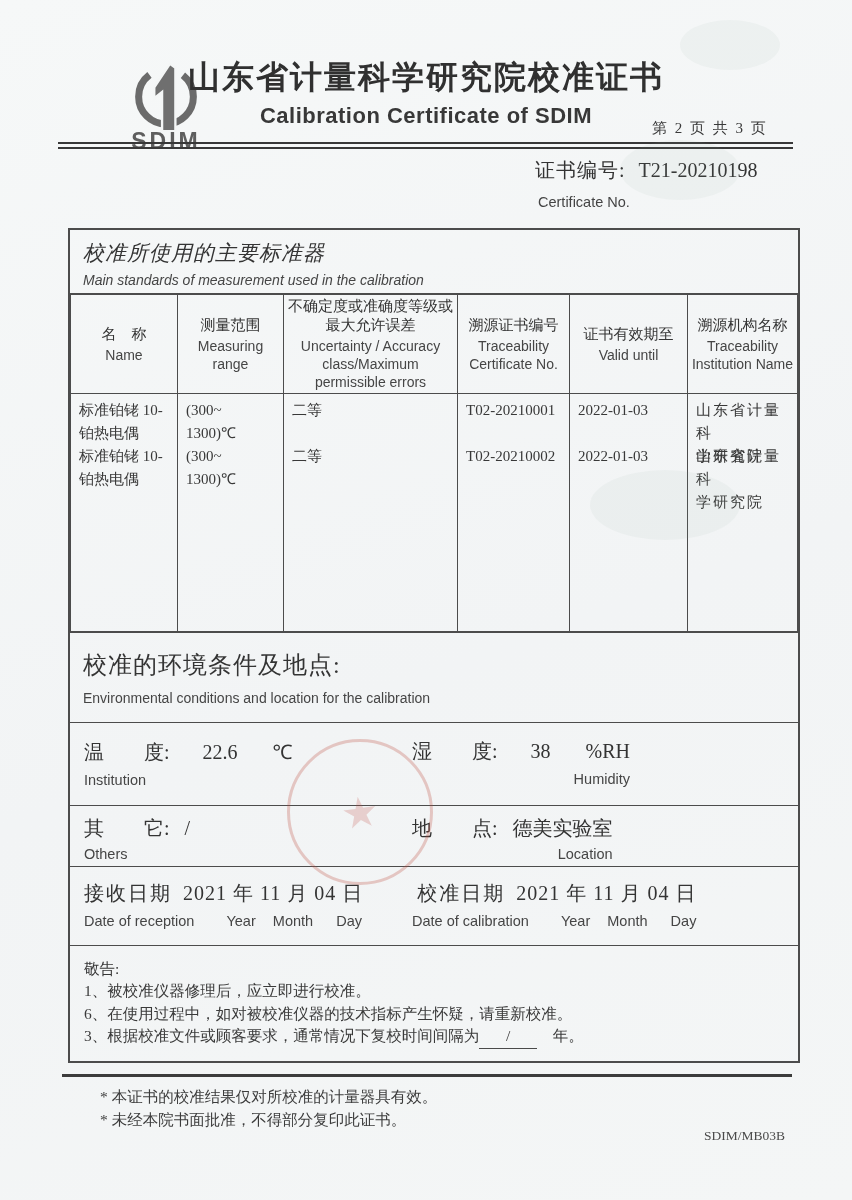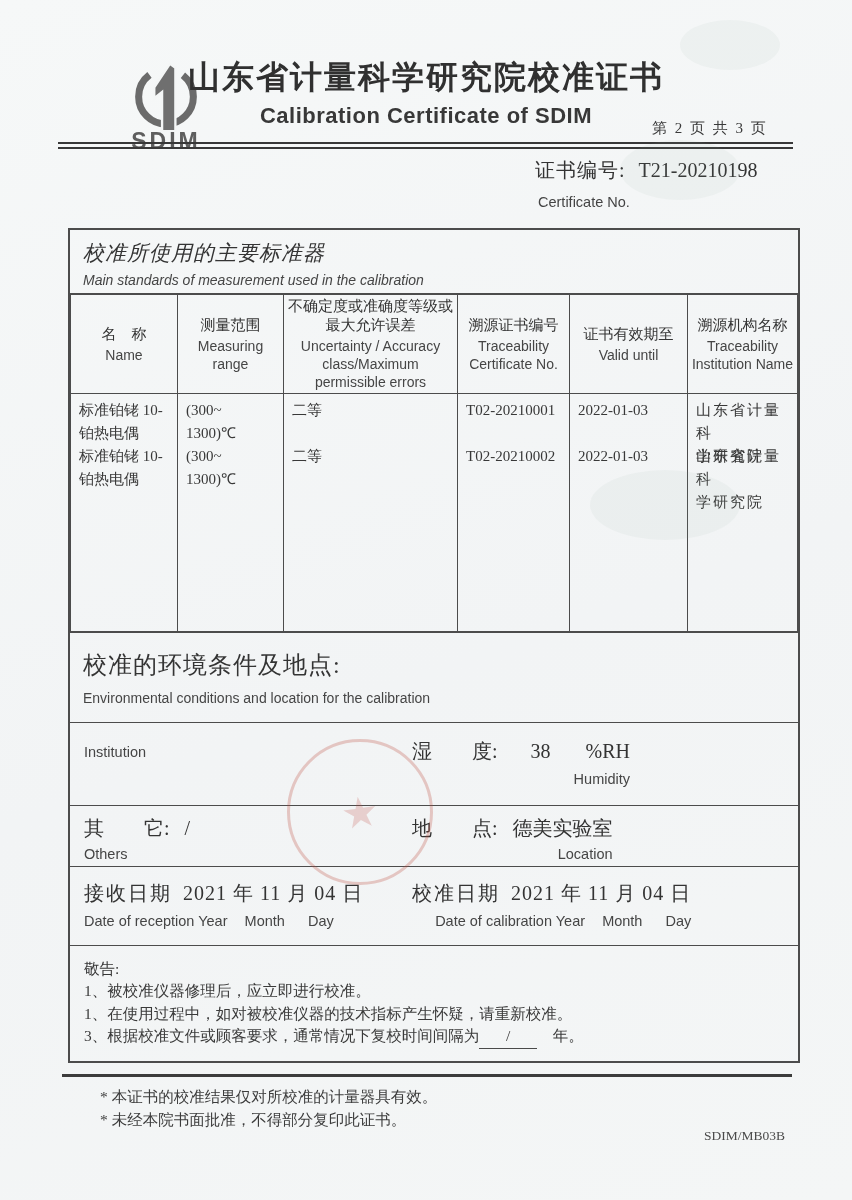--- a/index.html
+++ b/index.html
@@ -74,21 +74,21 @@
   .line-cn { font-size:20px; color:#333; }
   .line-cn .v  { margin-left:28px; }
   .line-cn .u  { margin-left:30px; }
   .line-cn .v-tight { margin-left:10px; }
   .line-en { font-family:"Liberation Sans", sans-serif; font-size:14.5px; color:#454545; margin-top:6px; }
   .pos-t15 { top:15px; }
 
   .date-cn { font-size:20px; color:#333; letter-spacing:2px; }
   .date-cn .d { margin-left:4px; letter-spacing:1px; }
   .date-en { font-family:"Liberation Sans", sans-serif; font-size:14.5px; color:#454545; margin-top:6px; }
-  .date-en .u1 { } .date-en .u2 { margin-left:13px; } .date-en .u3 { margin-left:19px; }
+  .date-en .u1 { margin-left:28px; } .date-en .u2 { margin-left:13px; } .date-en .u3 { margin-left:19px; }
 
   
   .sec-notice { height:120px; padding:13px 0 0 14px; flex:1; }
   .notice-title { font-size:15.5px; color:#363636; }
   .notice-item  { font-size:15.5px; line-height:22.5px; color:#3a3a3a; }
   .uline { display:inline-block; width:58px; border-bottom:1.2px solid #4a4a4a; text-align:center; }
 
   
   .footer-rule { position:absolute; left:62px; top:1074px; width:730px; height:3px; background:#3c3c3c; }
   .footnotes { position:absolute; left:100px; top:1085px; font-size:15.5px; line-height:23px; color:#3c3c3c; }
@@ -230,20 +230,25 @@
       </table>
     </div>
 
     <div class="sec sec-env-title">
       <div class="big-label" style="font-size:24px">校准的环境条件及地点:</div>
       <div class="en-label" style="margin-top:9px">Environmental conditions and location for the calibration</div>
     </div>
 
     <div class="sec sec-temp">
       <div>
+        <div class="line-cn">
+          <span>温　　度:</span>
+          <span class="v">22.6</span>
+          <span class="u">℃</span>
+        </div>
         <div class="line-en">Institution</div>
       </div>
       <div class="env-right pos-t15" style="top:15px">
         <div class="line-cn">
           <span>湿　　度:</span>
           <span class="v">38</span>
           <span class="u">%RH</span>
         </div>
         <div class="line-en">Humidity</div>
       </div>
@@ -289,21 +294,21 @@
           <span class="u1">Year</span>
           <span class="u2">Month</span>
           <span class="u3">Day</span>
         </div>
       </div>
     </div>
 
     <div class="sec sec-notice">
       <div class="notice-title">敬告:</div>
       <div class="notice-item">1、被校准仪器修理后，应立即进行校准。</div>
-      <div class="notice-item">1、在使用过程中，如对被校准仪器的技术指标产生怀疑，请重新校准。</div>
+      <div class="notice-item">6、在使用过程中，如对被校准仪器的技术指标产生怀疑，请重新校准。</div>
       <div class="notice-item">
         <span>3、根据校准文件或顾客要求，通常情况下复校时间间隔为</span><span class="uline">/</span>　<span>年。</span>
       </div>
     </div>
 
   </div>
 
   <div class="footer-rule"></div>
   <div class="footnotes">
     <div>* 本证书的校准结果仅对所校准的计量器具有效。</div>

